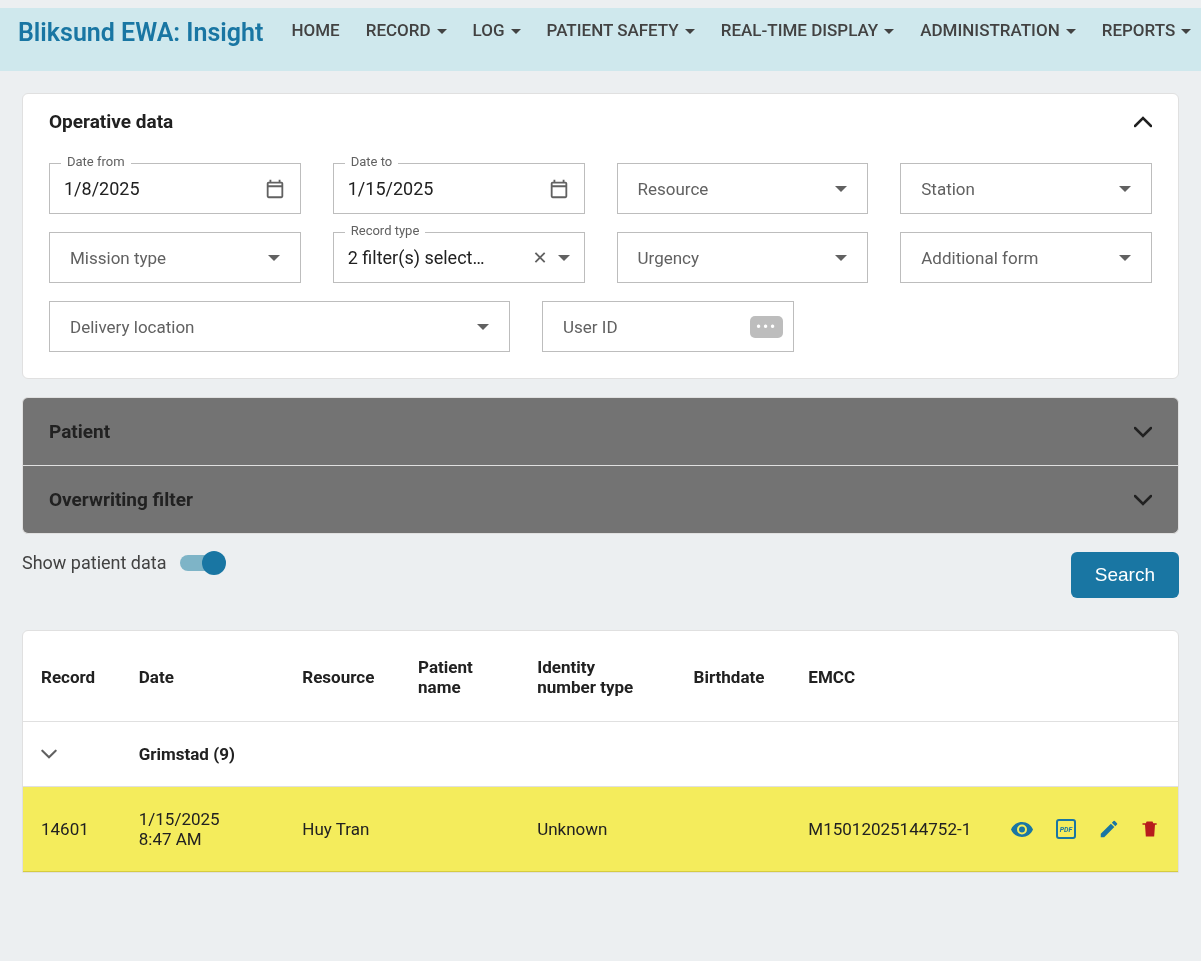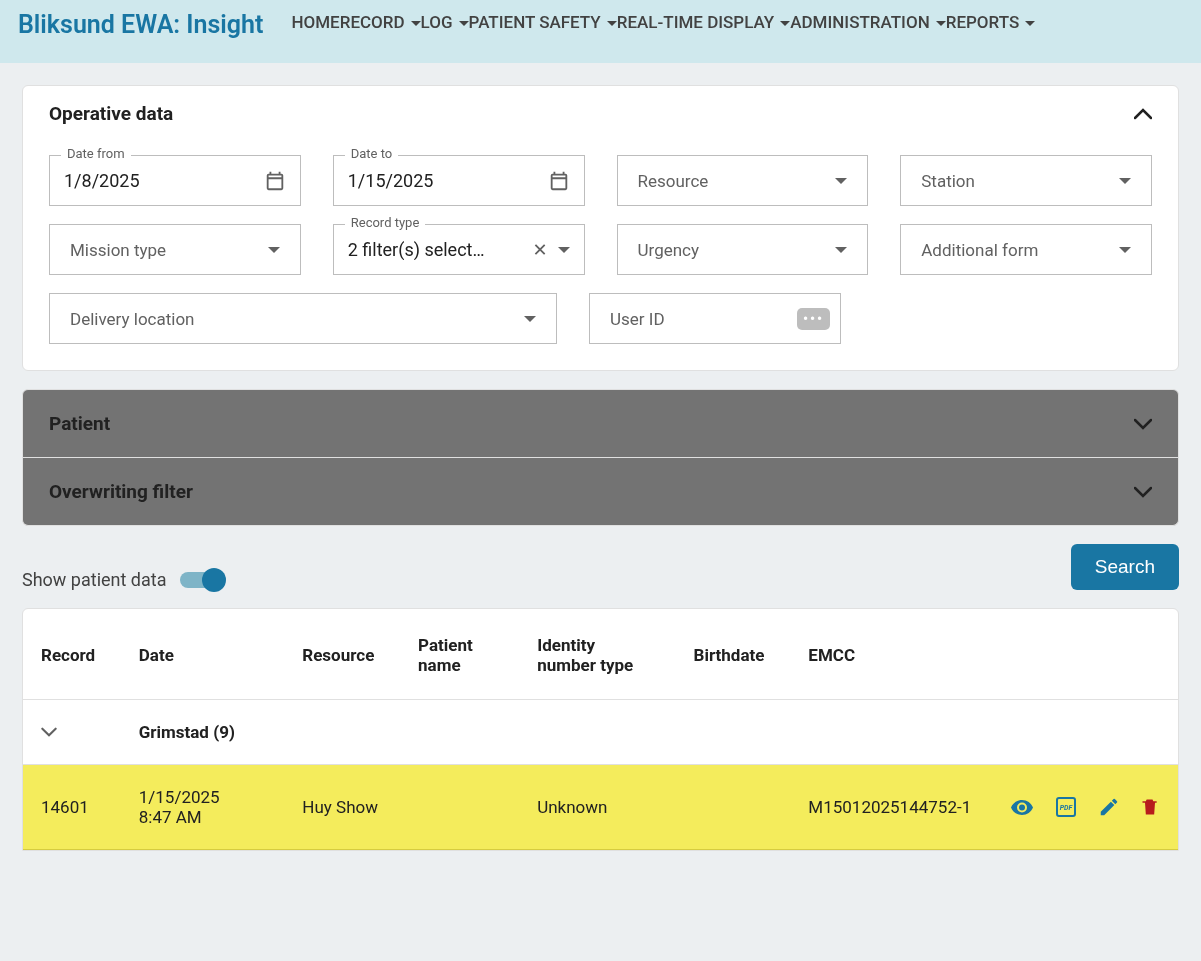--- a/index.html
+++ b/index.html
@@ -13,29 +13,31 @@
     overflow: hidden;
   }
   .navbar {
     background: #cfe8ed;
     display: flex;
     align-items: flex-start;
     padding: 10px 18px 24px 18px;
     gap: 28px;
     white-space: nowrap;
     overflow: hidden;
+    margin-top: 8px;
   }
   .brand {
     color: #1976a3;
     font-size: 25px;
     font-weight: 600;
     flex-shrink: 0;
   }
   .nav-items {
     display: flex;
+    gap: 26px;
     align-items: center;
     padding-top: 2px;
   }
   .nav-item {
     color: #424242;
     font-size: 17px;
     font-weight: 500;
     display: flex;
     align-items: center;
     gap: 6px;
@@ -74,21 +76,21 @@
   }
   .form-row {
     display: flex;
     gap: 32px;
     margin-top: 18px;
   }
   .field {
     position: relative;
     width: 252px;
   }
-  .field.wide { width: 508px; }
+  .field.wide { width: 461px; }
   .field-box {
     border: 1px solid #bdbdbd;
     border-radius: 0;
     height: 51px;
     display: flex;
     align-items: center;
     padding: 0 14px;
     font-size: 18px;
     color: #212121;
     justify-content: space-between;
@@ -132,23 +134,23 @@
     font-weight: 700;
     display: flex;
     justify-content: space-between;
     align-items: center;
     cursor: pointer;
   }
   .collapsed-card.first { border-top: 1px solid #e0e0e0; border-radius: 6px 6px 0 0; }
   .collapsed-card.last { border-radius: 0 0 6px 6px; }
   .toggle-row {
     display: flex;
-    align-items: flex-end;
+    align-items: flex-start;
     justify-content: space-between;
-    padding: 0 0 18px 0;
+    padding: 0 0 32px 0;
   }
   .toggle-group { display: flex; align-items: center; gap: 14px; font-size: 18px; color: #424242; }
   .toggle {
     width: 44px; height: 16px; background: #7eb4c7; border-radius: 10px; position: relative; cursor: pointer;
   }
   .toggle .knob {
     position: absolute; right: -2px; top: -4px; width: 24px; height: 24px; border-radius: 50%;
     background: #1976a3;
   }
   .search-btn {
@@ -371,21 +373,21 @@
             <span>Grimstad</span>
             <span>(9)</span>
           </td>
         </tr>
         <tr class="data-row">
           <td>14601</td>
           <td>
             <div>1/15/2025</div>
             <div>8:47 AM</div>
           </td>
-          <td>Huy Show</td>
+          <td>Huy Tran</td>
           <td></td>
           <td>Unknown</td>
           <td></td>
           <td>M15012025144752-1</td>
           <td>
             <div class="row-actions">
               <span class="icon-eye">
                 <svg width="24" height="24" viewBox="0 0 24 24" fill="#1976a3">
                     <path d="M12 5C7 5 2.7 8.1 1 12.5 2.7 16.9 7 20 12 20s9.3-3.1 11-7.5C21.3 8.1 17 5 12 5zm0 12.5a5 5 0 1 1 0-10 5 5 0 0 1 0 10zm0-8a3 3 0 1 0 0 6 3 3 0 0 0 0-6z"></path>
                   </svg>

